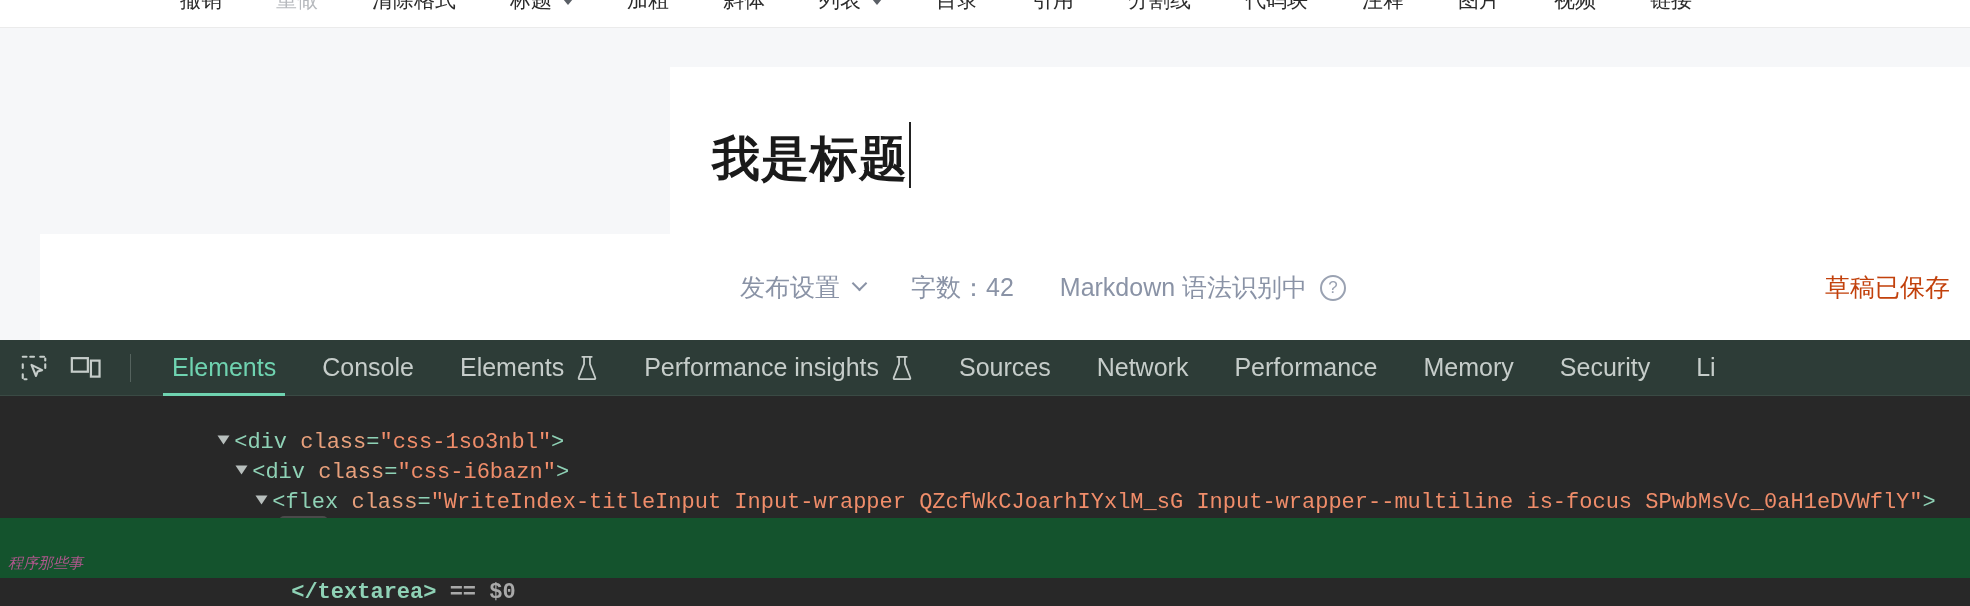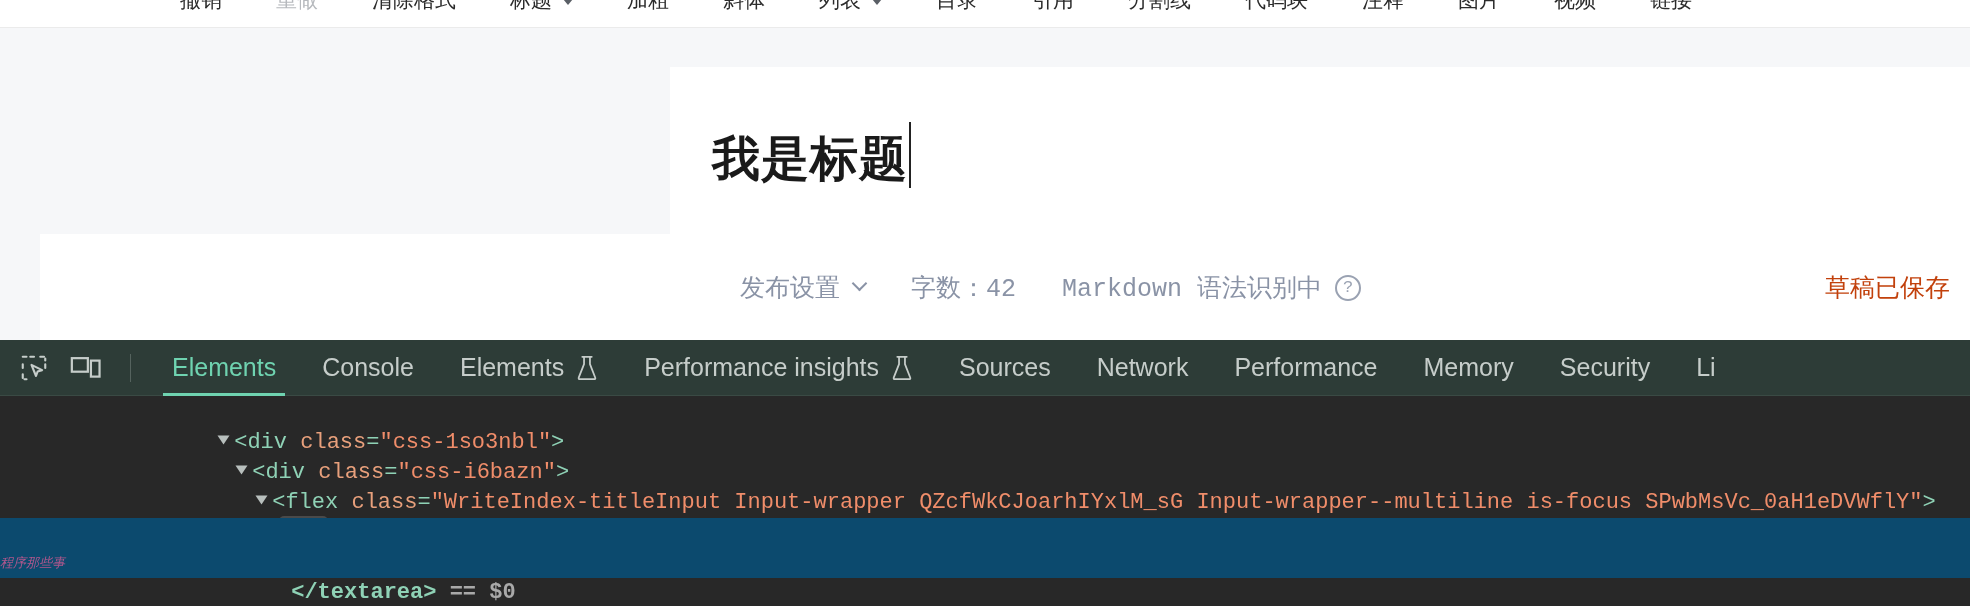--- a/index.html
+++ b/index.html
@@ -87,21 +87,21 @@
     display: flex; align-items: center;
     margin-left: 700px;
   }
   .status-item {
     display: flex; align-items: center;
     font-size: 25px; color: #8a93a6;
     white-space: nowrap;
     margin-right: 46px;
     cursor: pointer;
   }
-  .status-item.static { cursor: default; font-family: Liberation Mono, monospace; }
+  .status-item.static { cursor: default; }
   .chev {
     display: inline-block; margin-left: 14px;
     width: 11px; height: 11px;
     border-right: 2.5px solid #8a93a6;
     border-bottom: 2.5px solid #8a93a6;
     transform: rotate(45deg);
     position: relative; top: -4px;
   }
   .qmark {
     display: inline-flex; align-items: center; justify-content: center;
@@ -164,21 +164,21 @@
     position: relative;
     width: 1970px; height: 210px;
     background: #282828;
     font-family: "Liberation Mono", "DejaVu Sans Mono", monospace;
     font-size: 22px;
     line-height: 30px;
     padding-top: 2px;
     overflow: hidden;
   }
   .dom-line { white-space: pre; height: 30px; position: relative; }
-  .dom-line.sel { background: #0c4a6e; font-weight: bold; }
+  .dom-line.sel { background: #14532d; font-weight: bold; }
   .tri {
     display: inline-block; width: 0; height: 0;
     border-left: 9px solid #b8bfbd;
     border-top: 6px solid transparent;
     border-bottom: 6px solid transparent;
     transform: rotate(90deg);
     margin-right: 6px;
     position: relative; top: -2px;
   }
   .pk { color: #8fd2b6; }       
@@ -194,24 +194,24 @@
     padding: 2px 11px;
     font-family: "Liberation Sans", sans-serif;
     position: relative; top: -2px;
   }
   .dots {
     position: absolute; left: 4px;
     color: #cfcfcf; font-size: 24px; letter-spacing: 2px;
     font-family: "Liberation Sans", sans-serif;
   }
   .watermark {
-    position: absolute; left: 0; top: 152px;
+    position: absolute; left: 8px; top: 152px;
     font-family: "Liberation Serif", "DejaVu Serif", serif;
     font-style: italic;
-    font-size: 13px;
+    font-size: 15px;
     color: #b0578d;
     white-space: nowrap;
   }
 </style>
 </head>
 <body>
 
 <div class="editor-app">
 
   <div class="toolbar" id="toolbar">

